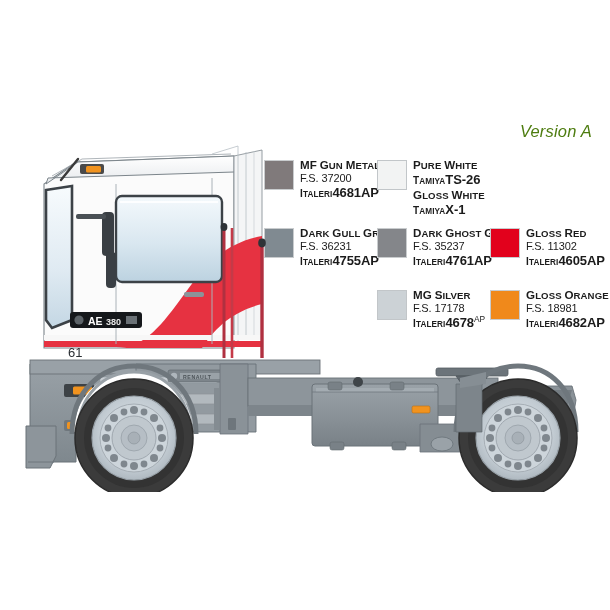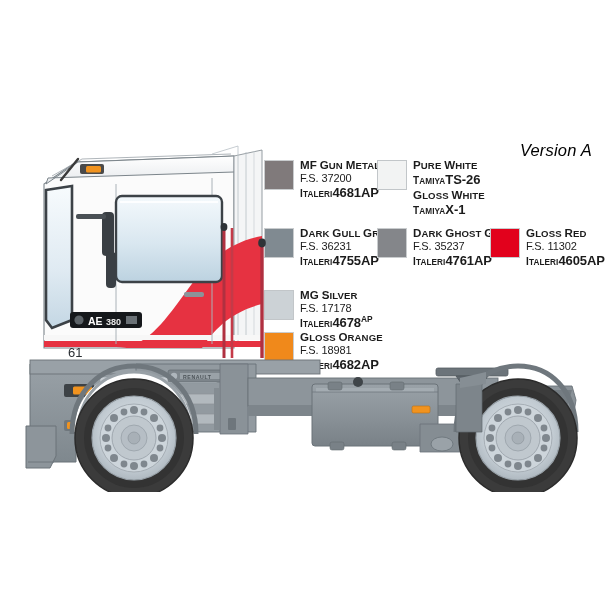--- a/index.html
+++ b/index.html
@@ -17,39 +17,38 @@
   }
 
   
   #version-label {
     position: absolute;
     right: 18px;
     top: 122px;
     font-size: 16.5px;
     font-style: italic;
     letter-spacing: .2px;
-    color: #000000;
+    color: #4d7c0f;
     white-space: nowrap;
-    margin-top: 19px;
   }
 
   
   #paint-legend {
     position: absolute;
     left: 264px;
     top: 158px;
     width: 340px;
   }
   .legend-row {
     display: flex;
     align-items: flex-start;
   }
   .legend-row.row-1 { height: 68px; }
   .legend-row.row-2 { height: 62px; }
-  .legend-row.row-3 { height: 60px; flex-direction: column; }
+  .legend-row.row-3 { height: 60px; }
 
   .legend-cell {
     display: flex;
     align-items: flex-start;
     width: 113px;
     box-sizing: border-box;
   }
   .legend-cell.empty { visibility: hidden; }
 
   .swatch {
@@ -95,21 +94,21 @@
     font-size: 8.2px;
     font-weight: bold;
     letter-spacing: .1px;
     text-align: center;
   }
   .brandline .bsmall .big { font-size: 10px; }
   .brandline .code { font-weight: bold; font-size: 13px; }
   .brandline .sup {
     font-size: 8.4px;
     vertical-align: super;
-    font-weight: bold;
+    font-weight: normal;
     text-align: center;
   }
 
   
   #truck-illustration {
     position: absolute;
     left: 16px;
     top: 132px;
     width: 570px;
     height: 360px;

